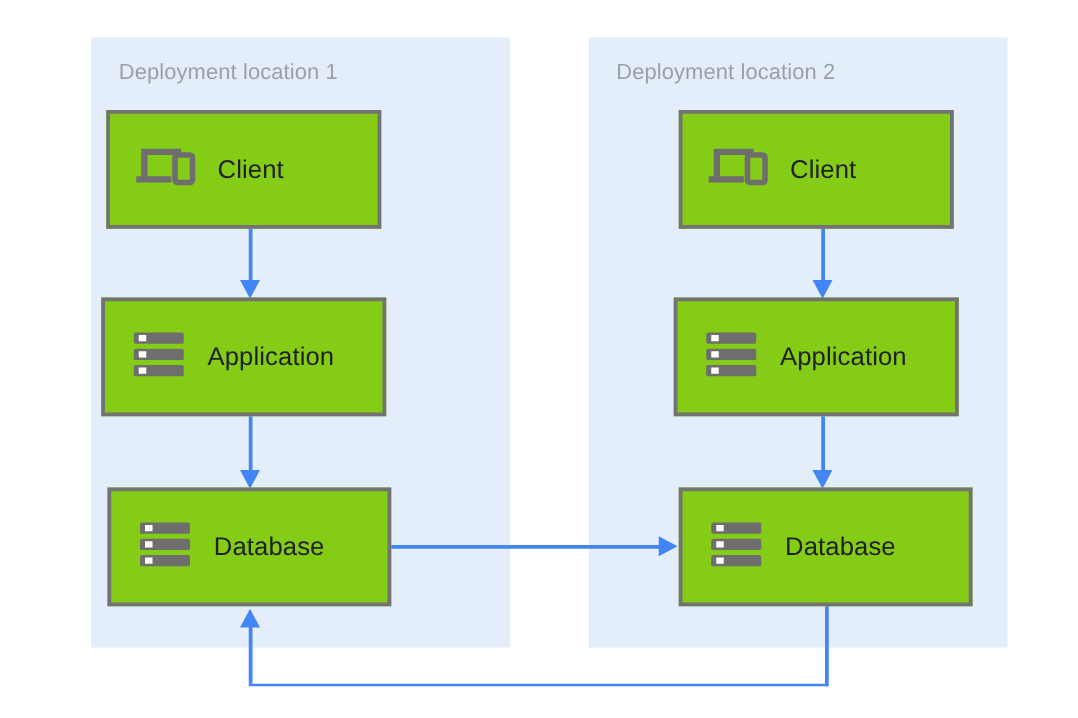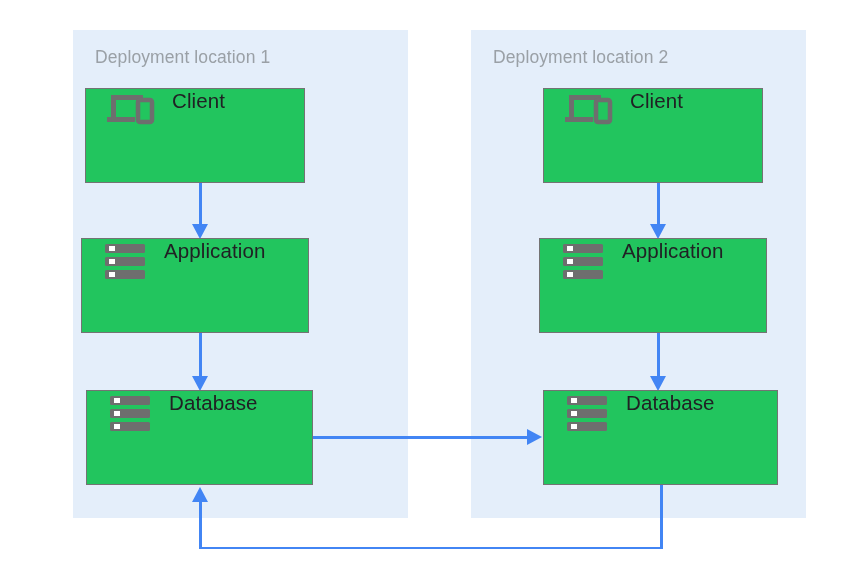--- a/index.html
+++ b/index.html
@@ -37,24 +37,25 @@
     left: 22px;
     font-size: 17.5px;
     color: #9aa0a6;
     letter-spacing: 0.1px;
     white-space: nowrap;
   }
 
   
   .node {
     position: absolute;
-    background: #22c55e;
-    border: 1px solid #737373;
+    background: #84cc16;
+    border: 3px solid #737373;
     box-sizing: border-box;
     display: flex;
+    align-items: center;
     z-index: 5;
   }
   .node-label {
     font-size: 20.5px;
     color: #202124;
     white-space: nowrap;
     letter-spacing: 0.1px;
   }
 
   .node-icon {

